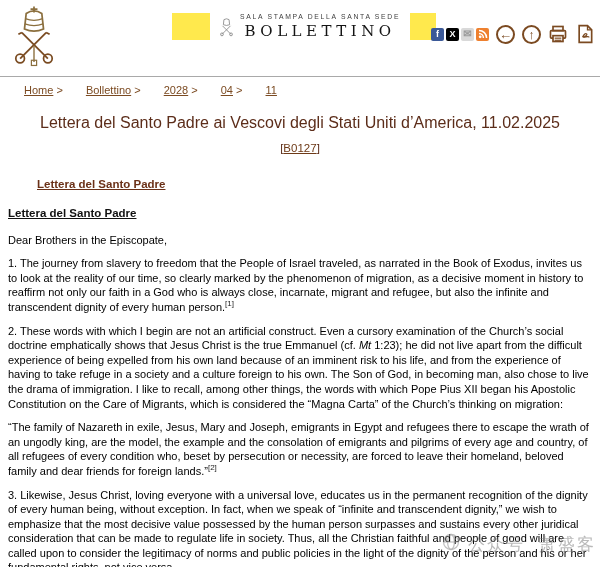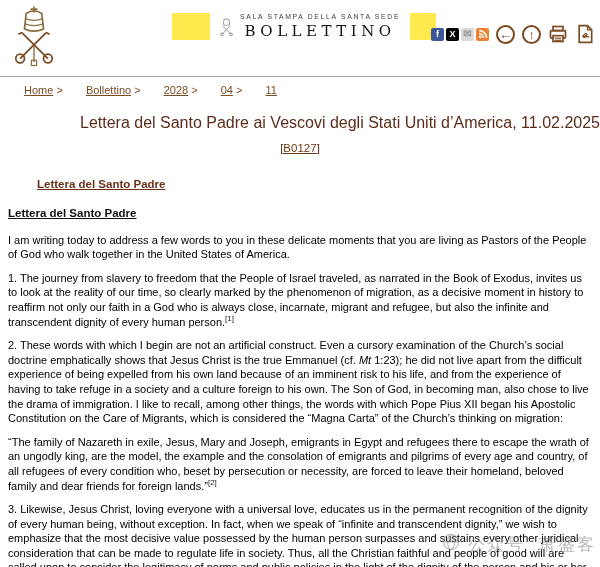--- a/index.html
+++ b/index.html
@@ -34,21 +34,21 @@
         color:#7b4a21; margin-left:7px; display:flex; align-items:center; justify-content:center;
         font-size:13px; font-weight:bold; line-height:1; }
   .tool-icon { margin-left:7px; width:20px; height:20px; }
 
   
   .breadcrumb { padding:7px 4px 4px 4px; font-size:11px; color:#7b4a21; }
   .bc-link { color:#7b4a21;padding-left:20px; }
   .bc-sep { color:#7b4a21; }
 
   
-  .page-title { text-align:right; white-space:nowrap; color:#5c2d1a;
+  .page-title { text-align:center; white-space:nowrap; color:#5c2d1a;
         font-size:16px; margin:14px 0 8px 0; }
   .bulletin-ref { text-align:center; font-size:11.5px; color:#5c2d1a; margin:10px 0 20px 0; }
   .bulletin-ref a { color:#6e3a17; }
 
   
   .document-links { margin:6px 0 6px 37px; }
   .doc-link-row { margin:11px 0; }
   .doc-link { color:#6b3118; font-weight:bold; font-size:11.5px; }
 
   
@@ -137,21 +137,21 @@
 
 <div class="bulletin-ref"><span>[</span><a>B0127</a><span>]</span></div>
 
 <div class="document-links">
     <div class="doc-link-row"><a class="doc-link">Lettera del Santo Padre</a></div>
   </div>
 
 <div class="article">
   <div class="article-heading">Lettera del Santo Padre</div>
   <div>
-      <p><span>I am writing today to address a few words to you in these delicate moments that you are living as Pastors of the People of God who walk together in the United States of America.</span></p>
+      <p><span>Dear Brothers in the Episcopate,</span></p>
       <p><span>1. The journey from slavery to freedom that the People of Israel traveled, as narrated in the Book of Exodus, invites us to look at the reality of our time, so clearly marked by the phenomenon of migration, as a decisive moment in history to reaffirm not only our faith in a God who is always close, incarnate, migrant and refugee, but also the infinite and transcendent dignity of every human person.</span><sup><a>[1]</a></sup></p>
       <p><span>2. These words with which I begin are not an artificial construct. Even a cursory examination of the Church’s social doctrine emphatically shows that Jesus Christ is the true Emmanuel (cf. </span><i>Mt</i><span> 1:23); he did not live apart from the difficult experience of being expelled from his own land because of an imminent risk to his life, and from the experience of having to take refuge in a society and a culture foreign to his own. The Son of God, in becoming man, also chose to live the drama of immigration. I like to recall, among other things, the words with which Pope Pius XII began his Apostolic Constitution on the Care of Migrants, which is considered the “Magna Carta” of the Church’s thinking on migration:</span></p>
       <p><span>“The family of Nazareth in exile, Jesus, Mary and Joseph, emigrants in Egypt and refugees there to escape the wrath of an ungodly king, are the model, the example and the consolation of emigrants and pilgrims of every age and country, of all refugees of every condition who, beset by persecution or necessity, are forced to leave their homeland, beloved family and dear friends for foreign lands.”</span><sup><a>[2]</a></sup></p>
       <p><span>3. Likewise, Jesus Christ, loving everyone with a universal love, educates us in the permanent recognition of the dignity of every human being, without exception. In fact, when we speak of “infinite and transcendent dignity,” we wish to emphasize that the most decisive value possessed by the human person surpasses and sustains every other juridical consideration that can be made to regulate life in society. Thus, all the Christian faithful and people of good will are called upon to consider the legitimacy of norms and public policies in the light of the dignity of the person and his or her fundamental rights, not vice versa.</span></p>
     </div>
 </div>
 
 <div class="watermark">
   <svg class="wm-globe" width="18" height="18" viewBox="0 0 18 18" fill="none" stroke="rgba(128,128,128,0.8)" stroke-width="1.3">
     <circle cx="9" cy="9" r="7.5"></circle>

